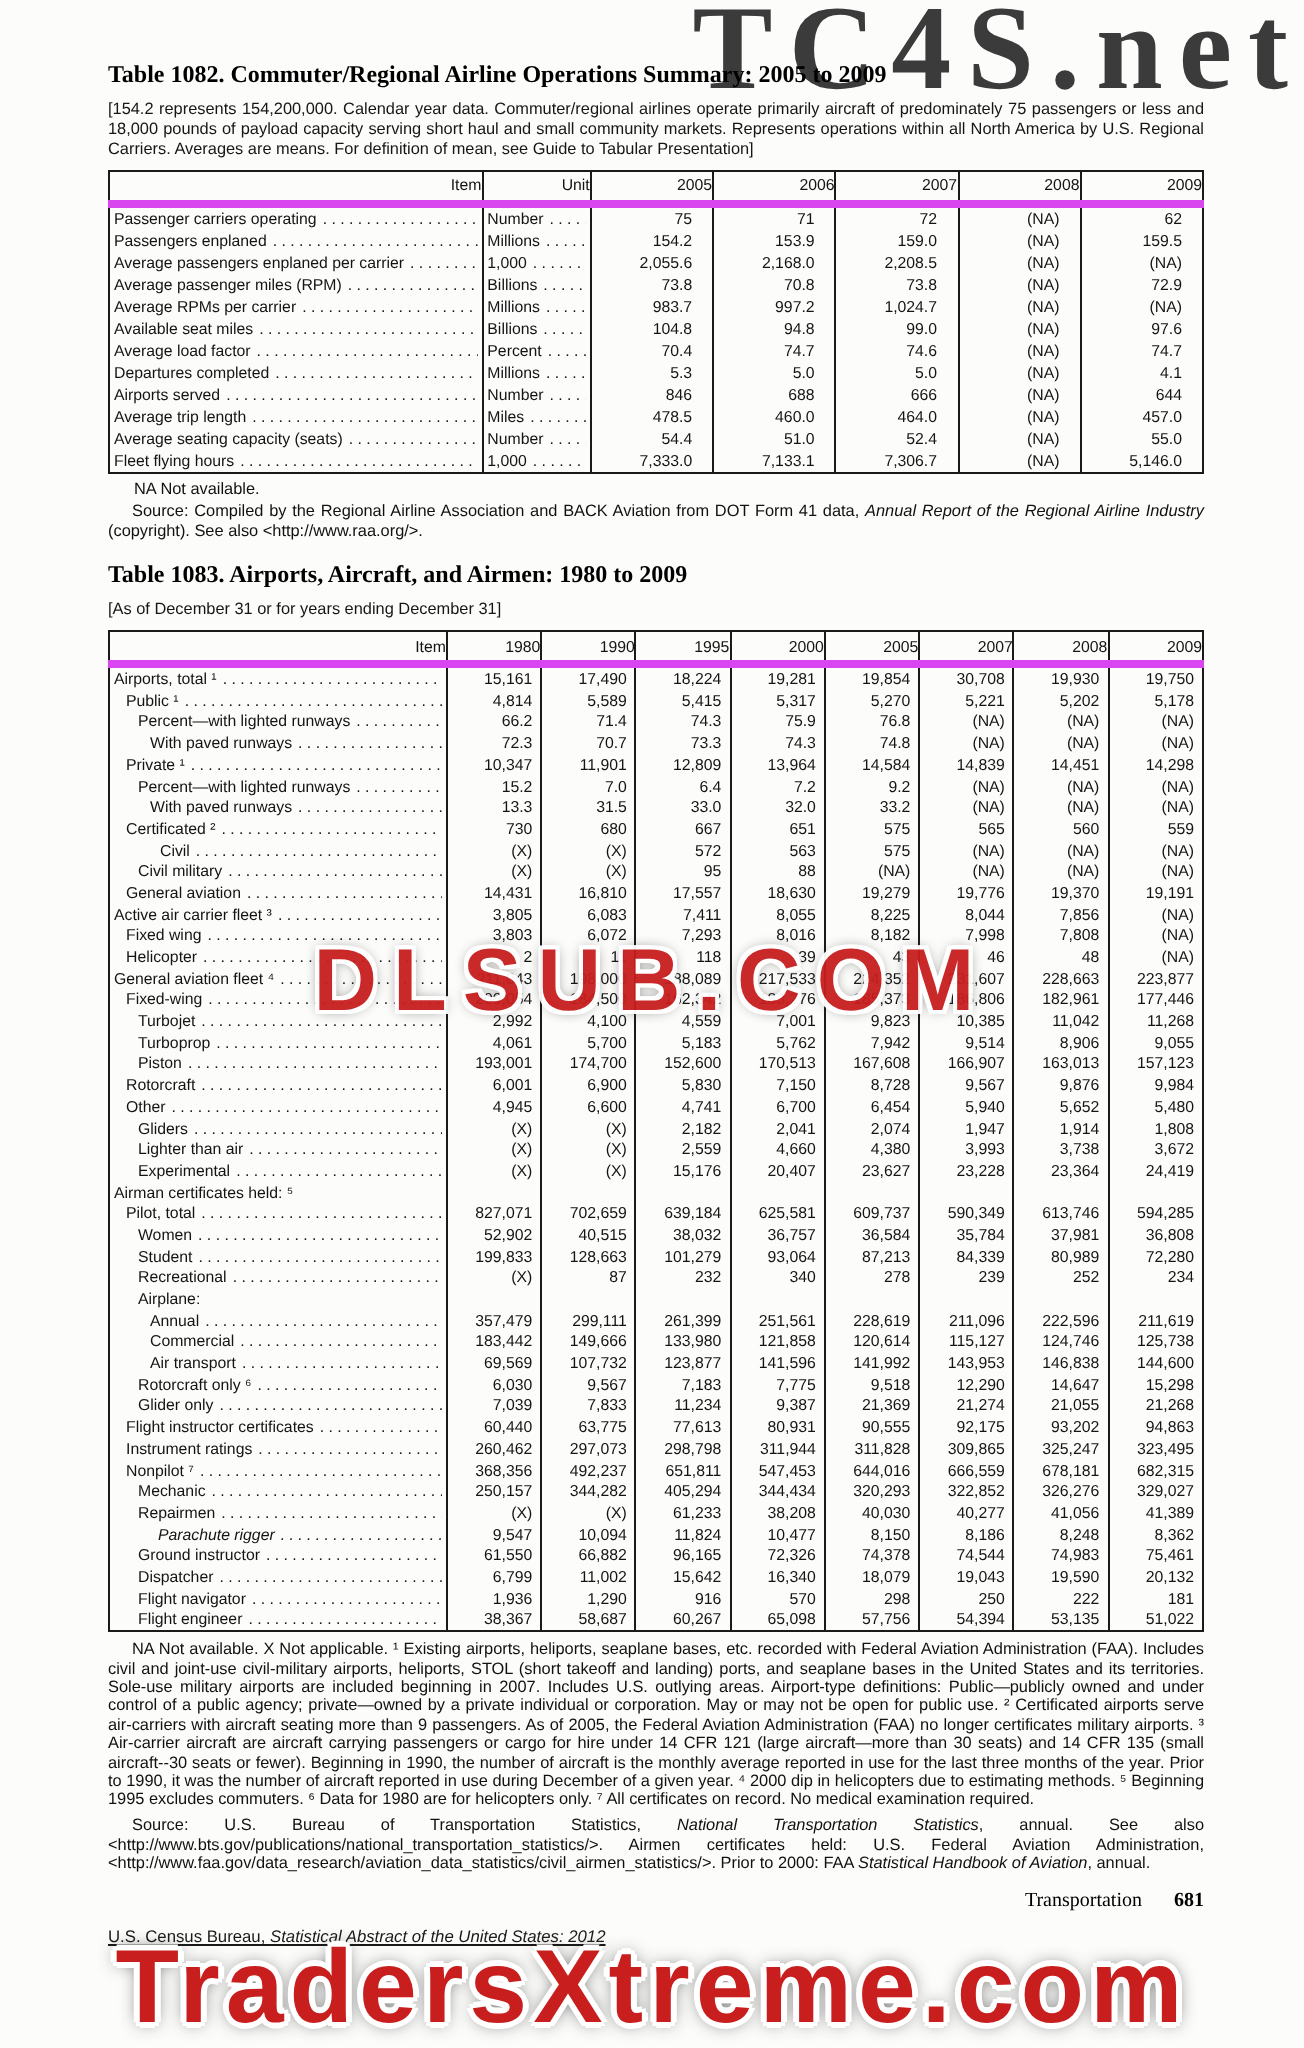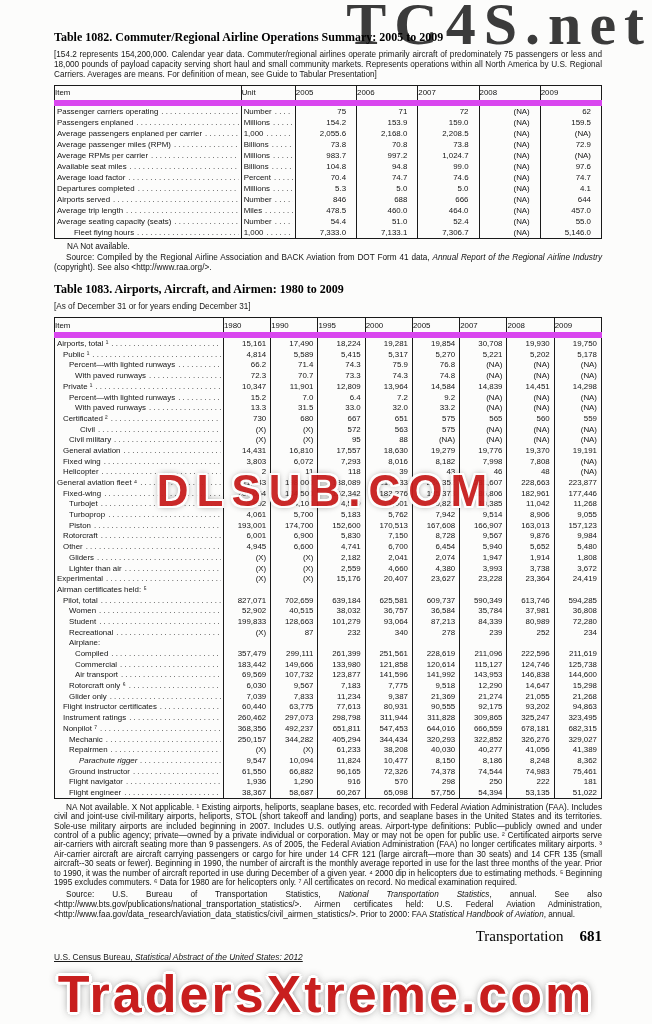--- a/index.html
+++ b/index.html
@@ -17,40 +17,40 @@
   .table-title.t2{margin-top:10px;}
   .note{font-size:8.2px;line-height:9.9px;text-align:justify;margin:0 0 5px 0;color:#161616;}
   .note.single{text-align:left;}
 
   .stat-table{width:100%;border-collapse:collapse;table-layout:fixed;border:1px solid #1a1a1a;}
   .stat-table th,.stat-table td{
     border-left:1px solid #1a1a1a;font-size:7.9px;font-weight:normal;
     padding:0;vertical-align:middle;color:#141414;overflow:hidden;
   }
   .stat-table th:first-child,.stat-table td:first-child{border-left:none;}
-  .stat-table thead th{border-bottom:6px solid #d946ef;height:14px;text-align:left;}
+  .stat-table thead th{border-bottom:4px solid #d946ef;height:14px;text-align:right;}
   .t1082 tbody td{height:11px;}
   .t1083 tbody td{height:10.7px;}
   .leader{display:flex;align-items:baseline;overflow:hidden;padding-right:2px;}
   .lbl{white-space:nowrap;}
   .dots{flex:1;overflow:hidden;white-space:nowrap;margin-left:3px;}
   .dots::after{
     content:". . . . . . . . . . . . . . . . . . . . . . . . . . . . . . . . . . . . . . . . . . . . . . . . . . . . . . . . . . . . . . . . . . . . . .";
   }
   .stat-table .num-cell{text-align:right;}
   .t1082 .num-cell{padding-right:10px;}
   .t1083 .num-cell{padding-right:4px;}
   .bold{font-weight:bold;}
 
   .fn-line{font-size:8.2px;margin:3px 0 2px 13px;}
   .source{font-size:8.2px;line-height:9.8px;text-indent:12px;text-align:justify;margin:0;}
   .footnotes{font-size:8.2px;line-height:9.4px;text-indent:12px;text-align:justify;margin:4px 0 3px 0;}
   .it{font-style:italic;}
 
-  .page-footer{text-align:right;font-family:"Liberation Serif", serif;font-size:15px;margin-top:8px;color:#000;}
+  .page-footer{text-align:right;font-family:"Liberation Serif", serif;font-size:10px;margin-top:8px;color:#000;}
   .ft-page{font-weight:bold;margin-left:16px;}
   .citation{font-size:8.4px;margin:7px 0 0 0;color:#1a1a1a;text-decoration:underline;}
 
   .wm{position:absolute;white-space:nowrap;pointer-events:none;}
   .wm-top{
     top:-10px;right:0;
     font-family:"Liberation Serif", serif;font-weight:bold;
     font-size:60px;letter-spacing:8px;color:rgba(32,32,32,0.88);
   }
   .wm-mid{
@@ -301,21 +301,21 @@
               <span class="dots"></span>
             </div>
           </td>
           <td class="num-cell">54.4</td>
           <td class="num-cell">51.0</td>
           <td class="num-cell">52.4</td>
           <td class="num-cell">(NA)</td>
           <td class="num-cell">55.0</td>
         </tr>
         <tr>
-          <td class="item-cell" style="padding-left: 19px;">
+          <td class="item-cell" style="padding-left: 2px;">
             <div class="leader">
               <span class="lbl">Fleet flying hours</span>
               <span class="dots"></span>
             </div>
           </td>
           <td>
             <div class="leader" style="padding-left: 2px;">
               <span class="lbl">1,000</span>
               <span class="dots"></span>
             </div>
@@ -531,20 +531,36 @@
           <td class="num-cell">14,431</td>
           <td class="num-cell">16,810</td>
           <td class="num-cell">17,557</td>
           <td class="num-cell">18,630</td>
           <td class="num-cell">19,279</td>
           <td class="num-cell">19,776</td>
           <td class="num-cell">19,370</td>
           <td class="num-cell">19,191</td>
         </tr>
         <tr>
+          <td class="item-cell" style="padding-left: 2px;">
+            <div class="leader">
+              <span class="lbl">Active air carrier fleet ³</span>
+              <span class="dots"></span>
+            </div>
+          </td>
+          <td class="num-cell">3,805</td>
+          <td class="num-cell">6,083</td>
+          <td class="num-cell">7,411</td>
+          <td class="num-cell">8,055</td>
+          <td class="num-cell">8,225</td>
+          <td class="num-cell">8,044</td>
+          <td class="num-cell">7,856</td>
+          <td class="num-cell">(NA)</td>
+        </tr>
+        <tr>
           <td class="item-cell" style="padding-left: 8px;">
             <div class="leader">
               <span class="lbl">Fixed wing</span>
               <span class="dots"></span>
             </div>
           </td>
           <td class="num-cell">3,803</td>
           <td class="num-cell">6,072</td>
           <td class="num-cell">7,293</td>
           <td class="num-cell">8,016</td>
@@ -707,21 +723,21 @@
           <td class="num-cell">(X)</td>
           <td class="num-cell">(X)</td>
           <td class="num-cell">2,559</td>
           <td class="num-cell">4,660</td>
           <td class="num-cell">4,380</td>
           <td class="num-cell">3,993</td>
           <td class="num-cell">3,738</td>
           <td class="num-cell">3,672</td>
         </tr>
         <tr>
-          <td class="item-cell" style="padding-left: 2px;">
+          <td class="item-cell" style="padding-left: 14px;">
             <div class="leader">
               <span class="lbl">Experimental</span>
               <span class="dots"></span>
             </div>
           </td>
           <td class="num-cell">(X)</td>
           <td class="num-cell">(X)</td>
           <td class="num-cell">15,176</td>
           <td class="num-cell">20,407</td>
           <td class="num-cell">23,627</td>
@@ -819,21 +835,21 @@
           <td class="num-cell"></td>
           <td class="num-cell"></td>
           <td class="num-cell"></td>
           <td class="num-cell"></td>
           <td class="num-cell"></td>
           <td class="num-cell"></td>
         </tr>
         <tr>
           <td class="item-cell" style="padding-left: 20px;">
             <div class="leader">
-              <span class="lbl">Compiled</span>
+              <span class="lbl">Annual</span>
               <span class="dots"></span>
             </div>
           </td>
           <td class="num-cell">357,479</td>
           <td class="num-cell">299,111</td>
           <td class="num-cell">261,399</td>
           <td class="num-cell">251,561</td>
           <td class="num-cell">228,619</td>
           <td class="num-cell">211,096</td>
           <td class="num-cell">222,596</td>
@@ -1011,20 +1027,36 @@
           <td class="num-cell">96,165</td>
           <td class="num-cell">72,326</td>
           <td class="num-cell">74,378</td>
           <td class="num-cell">74,544</td>
           <td class="num-cell">74,983</td>
           <td class="num-cell">75,461</td>
         </tr>
         <tr>
           <td class="item-cell" style="padding-left: 14px;">
             <div class="leader">
+              <span class="lbl">Dispatcher</span>
+              <span class="dots"></span>
+            </div>
+          </td>
+          <td class="num-cell">6,799</td>
+          <td class="num-cell">11,002</td>
+          <td class="num-cell">15,642</td>
+          <td class="num-cell">16,340</td>
+          <td class="num-cell">18,079</td>
+          <td class="num-cell">19,043</td>
+          <td class="num-cell">19,590</td>
+          <td class="num-cell">20,132</td>
+        </tr>
+        <tr>
+          <td class="item-cell" style="padding-left: 14px;">
+            <div class="leader">
               <span class="lbl">Flight navigator</span>
               <span class="dots"></span>
             </div>
           </td>
           <td class="num-cell">1,936</td>
           <td class="num-cell">1,290</td>
           <td class="num-cell">916</td>
           <td class="num-cell">570</td>
           <td class="num-cell">298</td>
           <td class="num-cell">250</td>

